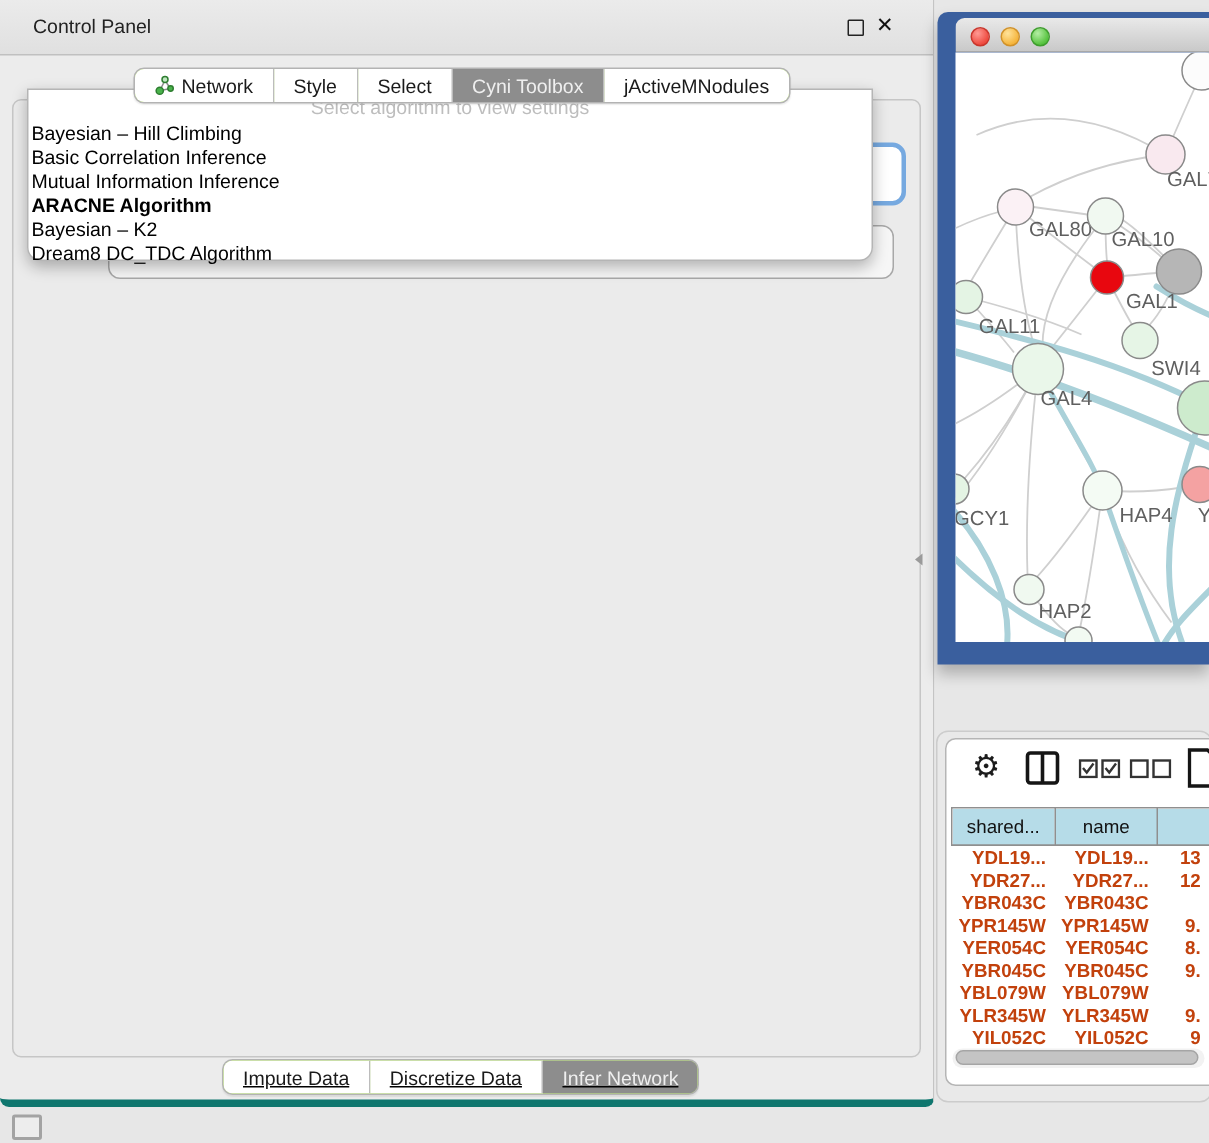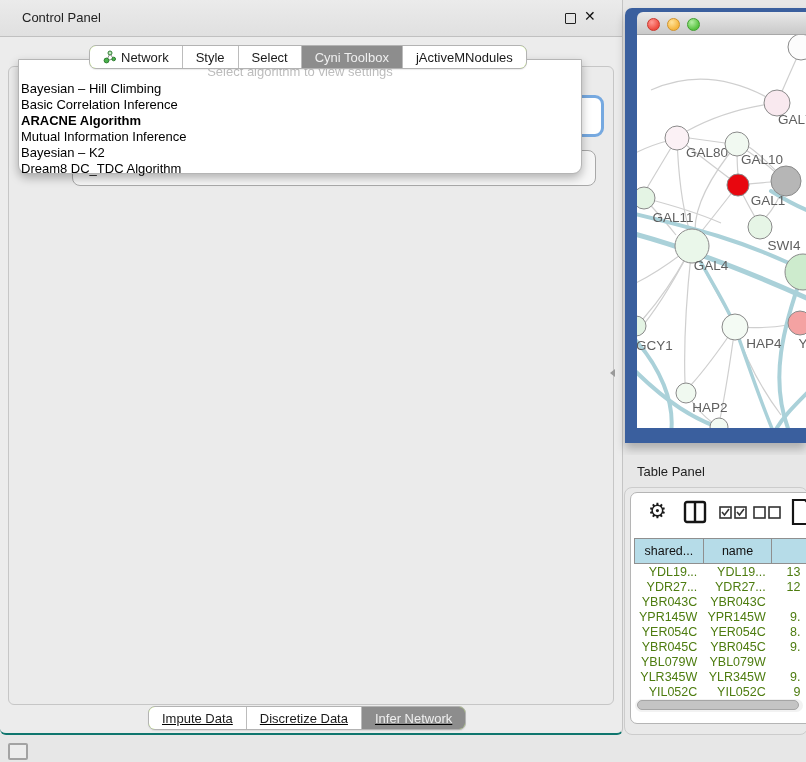--- a/index.html
+++ b/index.html
@@ -1,21 +1,21 @@
 <!DOCTYPE html>
 <html><head>
 <meta charset="utf-8">
 <style>
   html,body{margin:0;padding:0;background:#e7e7e7;}
   #stage{position:relative;width:806px;height:762px;overflow:hidden;
          font-family:"Liberation Sans","DejaVu Sans",sans-serif;background:#e7e7e7;
          -webkit-font-smoothing:antialiased;}
   
   #control-panel{position:absolute;left:0;top:0;width:622px;height:733px;background:#ececec;
-                 border-right:1px solid #c4c4c4;border-bottom:2px solid #0f766e;border-radius:0 0 6px 6px;}
+                 border-right:1px solid #c4c4c4;border-bottom:5px solid #0f766e;border-radius:0 0 6px 6px;}
   #cp-header{position:absolute;left:0;top:0;width:622px;height:36px;background:linear-gradient(#ebebeb,#e0e0e0);
              border-bottom:1px solid #c0c0c0;}
   #cp-title{position:absolute;left:22px;top:10px;font-size:13px;color:#222;}
   #cp-float{position:absolute;left:565px;top:13px;width:9px;height:9px;border:1.6px solid #222;border-radius:1px;}
   #cp-close{position:absolute;left:584px;top:8px;font-size:14px;font-weight:bold;color:#111;}
   
   .segbar{position:absolute;display:flex;border:1px solid #b3b3b3;border-radius:7px;overflow:hidden;
           background:#bef264;height:22px;box-shadow:0 1px 1px rgba(0,0,0,.08);}
   .seg{display:flex;align-items:center;padding:0 13px;font-size:13px;color:#1a1a1a;background:#fff;
        border-right:1px solid #bcbcbc;white-space:nowrap;}
@@ -99,22 +99,22 @@
   #table-panel-title{position:absolute;left:14px;top:9px;font-size:13px;color:#222;}
   #table-wrap{position:absolute;left:624px;top:487px;width:182px;height:246px;background:#e9e9e9;
               border:1px solid #cccccc;border-radius:8px;}
   #table-box{position:absolute;left:630px;top:492px;width:176px;height:230px;background:#fff;
              border:1px solid #b5b5b5;border-radius:7px 0 0 7px;overflow:hidden;}
   .ticon{position:absolute;}
   #gear-icon{left:17px;top:6px;font-size:21px;color:#1c1c1c;}
   table.grid{position:absolute;left:3px;top:45px;border-collapse:collapse;table-layout:fixed;}
   table.grid th{background:#b6dce8;border:1px solid #8f8f8f;font-size:12.5px;font-weight:normal;color:#111;
                 height:22px;overflow:hidden;white-space:nowrap;}
-  table.grid td{font-size:12.5px;color:#4d7c0f;height:15px;padding:0 6px 0 2px;text-align:right;
-                overflow:hidden;white-space:nowrap;}
+  table.grid td{font-size:12.5px;color:#c2410c;height:15px;padding:0 6px 0 2px;text-align:right;
+                overflow:hidden;white-space:nowrap;font-weight:bold;}
   table.grid td.num{text-align:right;padding-left:8px;}
   #tbl-hscroll{position:absolute;left:4px;top:206px;width:168px;height:13px;background:#f2f2f2;border-radius:7px;}
   #tbl-hthumb{position:absolute;left:2px;top:1px;width:162px;height:10px;background:#c4c4c4;
               border:1px solid #a5a5a5;border-radius:6px;box-sizing:border-box;}
   
   #mini-icon{position:absolute;left:8px;top:743px;width:16px;height:13px;border:2px solid #a3a3a3;
              border-radius:2px;background:#ededed;}
   svg{display:block;}
 </style>
 </head>
@@ -159,22 +159,22 @@
         <div class="seg">
           <span>jActiveMNodules</span>
         </div>
       </div>
 
     <div id="algo-dropdown">
       <div id="dd-placeholder">Select algorithm to view settings</div>
       <div id="dd-items">
           <div class="dd-item">Bayesian – Hill Climbing</div>
           <div class="dd-item">Basic Correlation Inference</div>
+          <div class="dd-item">Mutual Information Inference</div>
           <div class="dd-item bold">ARACNE Algorithm</div>
-          <div class="dd-item">Mutual Information Inference</div>
           <div class="dd-item">Bayesian – K2</div>
           <div class="dd-item">Dream8 DC_TDC Algorithm</div>
         </div>
     </div>
 
     <div class="group" style="left:14px;top:196px;width:586px;height:474px;">
       <span class="gtitle" style="background:#ebebeb;">Cyni Algorithm Settings</span>
     </div>
 
     <div class="group" style="left:26px;top:222px;width:548px;height:183px;">
@@ -331,23 +331,20 @@
             <text x="5" y="315" fill="#5f5f5f" font-size="13.5" font-family="&quot;Liberation Sans&quot;, sans-serif" text-anchor="start">GCY1</text>
             <circle cx="55" cy="358" r="10" fill="#f0f9f0" stroke="#8a8a8a" stroke-width="1"></circle>
             <text x="79" y="377" fill="#5f5f5f" font-size="13.5" font-family="&quot;Liberation Sans&quot;, sans-serif" text-anchor="middle">HAP2</text>
             <circle cx="88" cy="392" r="9" fill="#f2faf2" stroke="#8a8a8a" stroke-width="1"></circle>
             <text x="147" y="89" fill="#5f5f5f" font-size="13.5" font-family="&quot;Liberation Sans&quot;, sans-serif" text-anchor="start">GAL7</text>
           </g>
         </svg>
     </div>
   </div>
 
-  <div id="table-panel-header">
-    <span id="table-panel-title" style="position:absolute;left:14px;top:9px;font-size:13px;color:#222;">Table Panel</span>
-  </div>
   <div id="table-wrap"></div>
   <div id="table-box">
     <span id="gear-icon" class="ticon">⚙</span>
     <span class="ticon" style="left:52px;top:7px;">
       <svg width="24" height="24" viewBox="0 0 24 24">
           <rect x="2" y="2" width="20" height="20" rx="2" fill="none" stroke="#151515" stroke-width="2.4"></rect>
           <line x1="12" y1="2" x2="12" y2="22" stroke="#151515" stroke-width="2.4"></line>
         </svg>
     </span>
     <span class="ticon" style="left:88px;top:13px;">

